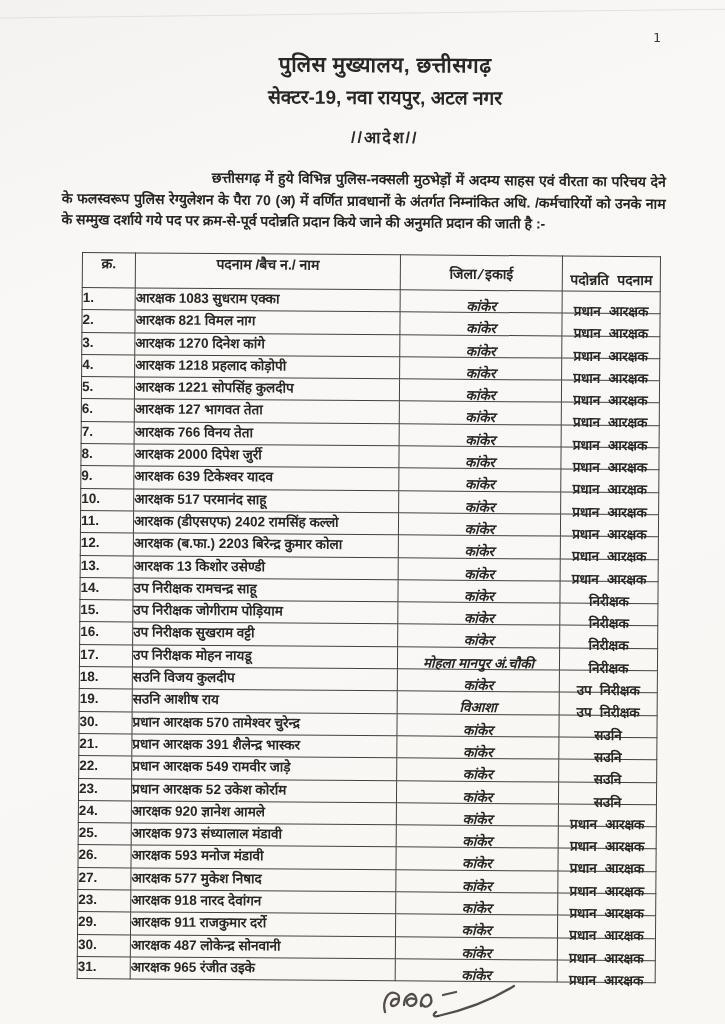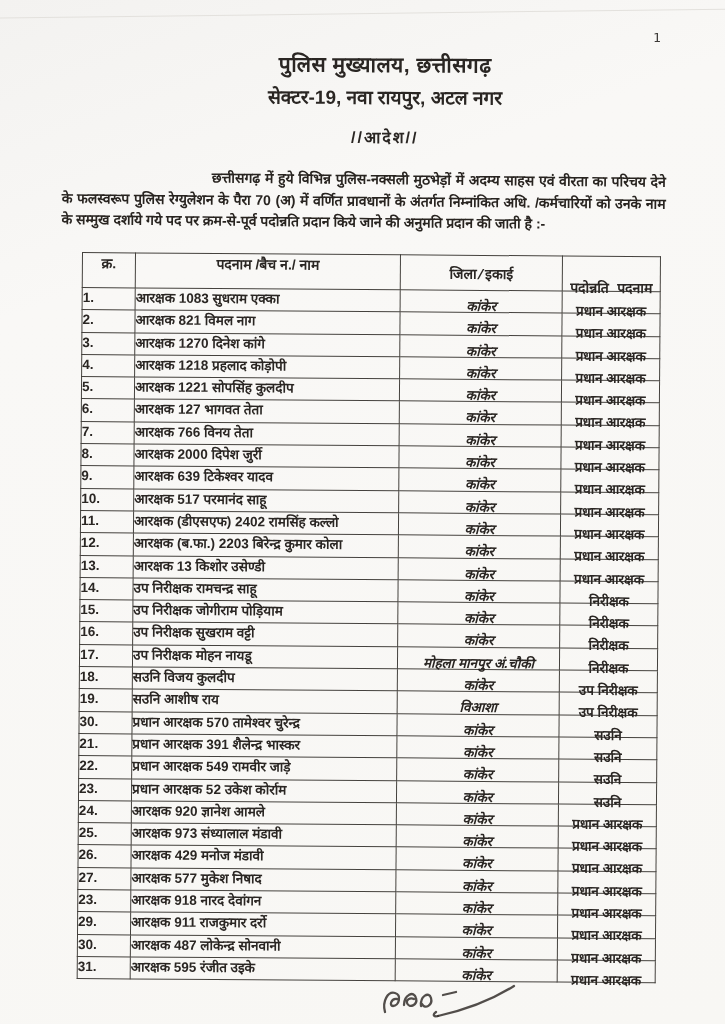--- a/index.html
+++ b/index.html
@@ -40,28 +40,28 @@
     border:1px solid #45423e;padding:0;font-weight:600;color:#2a2623;
   }
   table.promotion thead tr{height:35px;}
   table.promotion tbody tr{height:22.3px;}
   col.w-num{width:53px;} col.w-name{width:265px;} col.w-dist{width:162px;} col.w-promo{width:98px;}
   th{font-size:14px;font-weight:700;vertical-align:top;padding-top:2px;}
   .th-serial{text-align:center;}
   .th-name{text-align:center;}
   .th-district span,.th-promo span{display:inline-block;font-family:Liberation Mono, monospace;}
   .th-district span{transform:translateY(8px);}
-  .th-promo span{transform:translateY(13px);margin-top:8px;}
+  .th-promo span{transform:translateY(13px);}
   td{font-size:13.5px;line-height:19px;vertical-align:top;}
   td.c-num{text-align:left;padding-left:11px;}
   td.c-name{text-align:left;padding-left:22px;white-space:nowrap;}
   td.c-district,td.c-promo{text-align:center;}
   td.c-district span,td.c-promo span{display:inline-block;}
   td.c-district span{transform:translateY(6px);font-style:italic;}
-  td.c-promo span{transform:translateY(10px);}
+  td.c-promo span{transform:translateY(10px);font-family:Liberation Mono, monospace;}
   .signature{position:absolute;left:358px;top:974px;width:200px;height:50px;}
   .signature svg{width:100%;height:100%;}
   .signature path{stroke:#3a3632;stroke-width:2.3;fill:none;
     stroke-linecap:round;stroke-linejoin:round;opacity:0.88;}
 </style>
 </head>
 <body>
 
 <div>
 
@@ -238,21 +238,21 @@
           <td class="c-promo"><span>प्रधान आरक्षक</span></td>
         </tr>
         <tr>
           <td class="c-num"><span>25.</span></td>
           <td class="c-name"><span>आरक्षक 973 संध्यालाल मंडावी</span></td>
           <td class="c-district"><span>कांकेर</span></td>
           <td class="c-promo"><span>प्रधान आरक्षक</span></td>
         </tr>
         <tr>
           <td class="c-num"><span>26.</span></td>
-          <td class="c-name"><span>आरक्षक 429 मनोज मंडावी</span></td>
+          <td class="c-name"><span>आरक्षक 593 मनोज मंडावी</span></td>
           <td class="c-district"><span>कांकेर</span></td>
           <td class="c-promo"><span>प्रधान आरक्षक</span></td>
         </tr>
         <tr>
           <td class="c-num"><span>27.</span></td>
           <td class="c-name"><span>आरक्षक 577 मुकेश निषाद</span></td>
           <td class="c-district"><span>कांकेर</span></td>
           <td class="c-promo"><span>प्रधान आरक्षक</span></td>
         </tr>
         <tr>
@@ -268,21 +268,21 @@
           <td class="c-promo"><span>प्रधान आरक्षक</span></td>
         </tr>
         <tr>
           <td class="c-num"><span>30.</span></td>
           <td class="c-name"><span>आरक्षक 487 लोकेन्द्र सोनवानी</span></td>
           <td class="c-district"><span>कांकेर</span></td>
           <td class="c-promo"><span>प्रधान आरक्षक</span></td>
         </tr>
         <tr>
           <td class="c-num"><span>31.</span></td>
-          <td class="c-name"><span>आरक्षक 595 रंजीत उइके</span></td>
+          <td class="c-name"><span>आरक्षक 965 रंजीत उइके</span></td>
           <td class="c-district"><span>कांकेर</span></td>
           <td class="c-promo"><span>प्रधान आरक्षक</span></td>
         </tr>
       </tbody>
   </table>
 
   <div class="signature">
     <svg viewBox="0 0 200 50">
       <path d="M27,38 C24,27 30,17 37,19 C44,21 41,32 35,32 C31,32 33,24 39,25"></path>
       <path d="M46,31 C46,21 56,16 58,24 C60,31 51,35 49,29 C48,26 52,23 56,25"></path>

